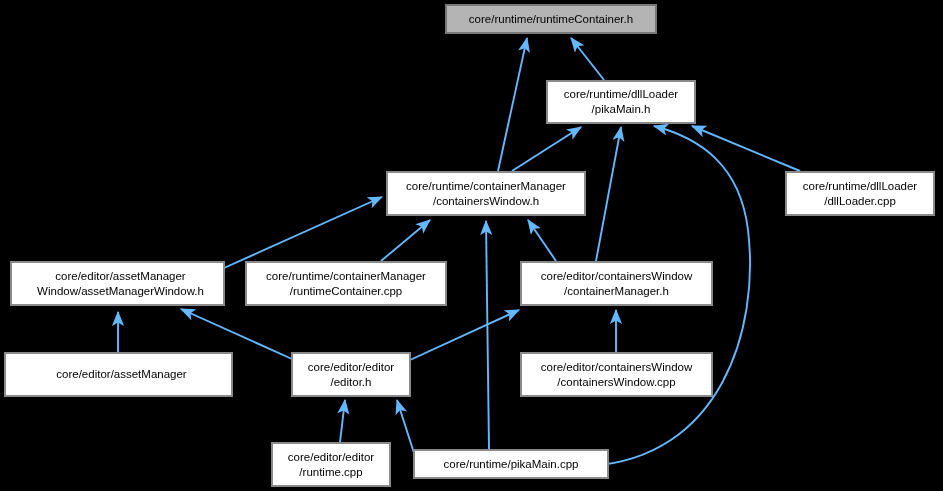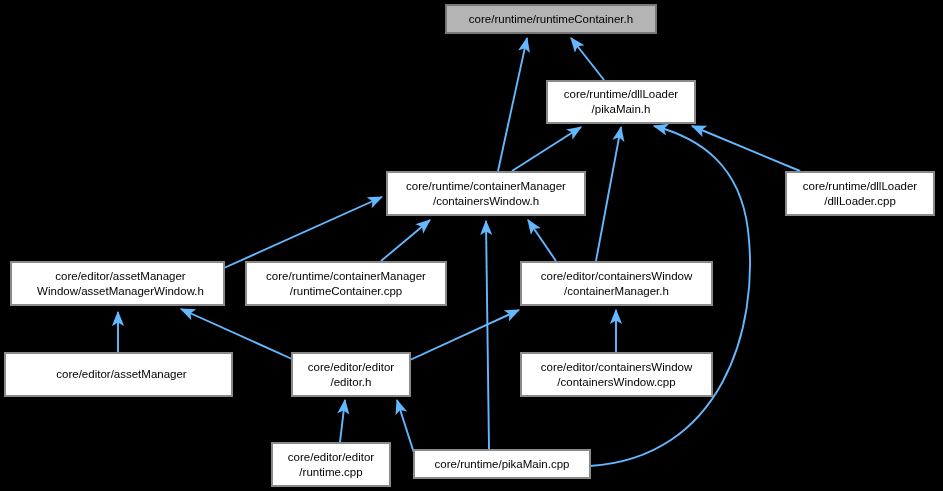--- a/index.html
+++ b/index.html
@@ -118,17 +118,17 @@
         <span class="node-line">/editor.h</span>
       </div>
       <div class="graph-node" style="left: 521px; top: 353px; width: 191px; height: 43px;">
         <span class="node-line">core/editor/containersWindow</span>
         <span class="node-line">/containersWindow.cpp</span>
       </div>
       <div class="graph-node" style="left: 272px; top: 443px; width: 118px; height: 43px;">
         <span class="node-line">core/editor/editor</span>
         <span class="node-line">/runtime.cpp</span>
       </div>
-      <div class="graph-node" style="left: 414px; top: 450px; width: 176px; height: 28px;">
+      <div class="graph-node" style="left: 414px; top: 450px; width: 194px; height: 28px;">
         <span class="node-line">core/runtime/pikaMain.cpp</span>
       </div>
     </div>
 </div>
 
 </body></html>

